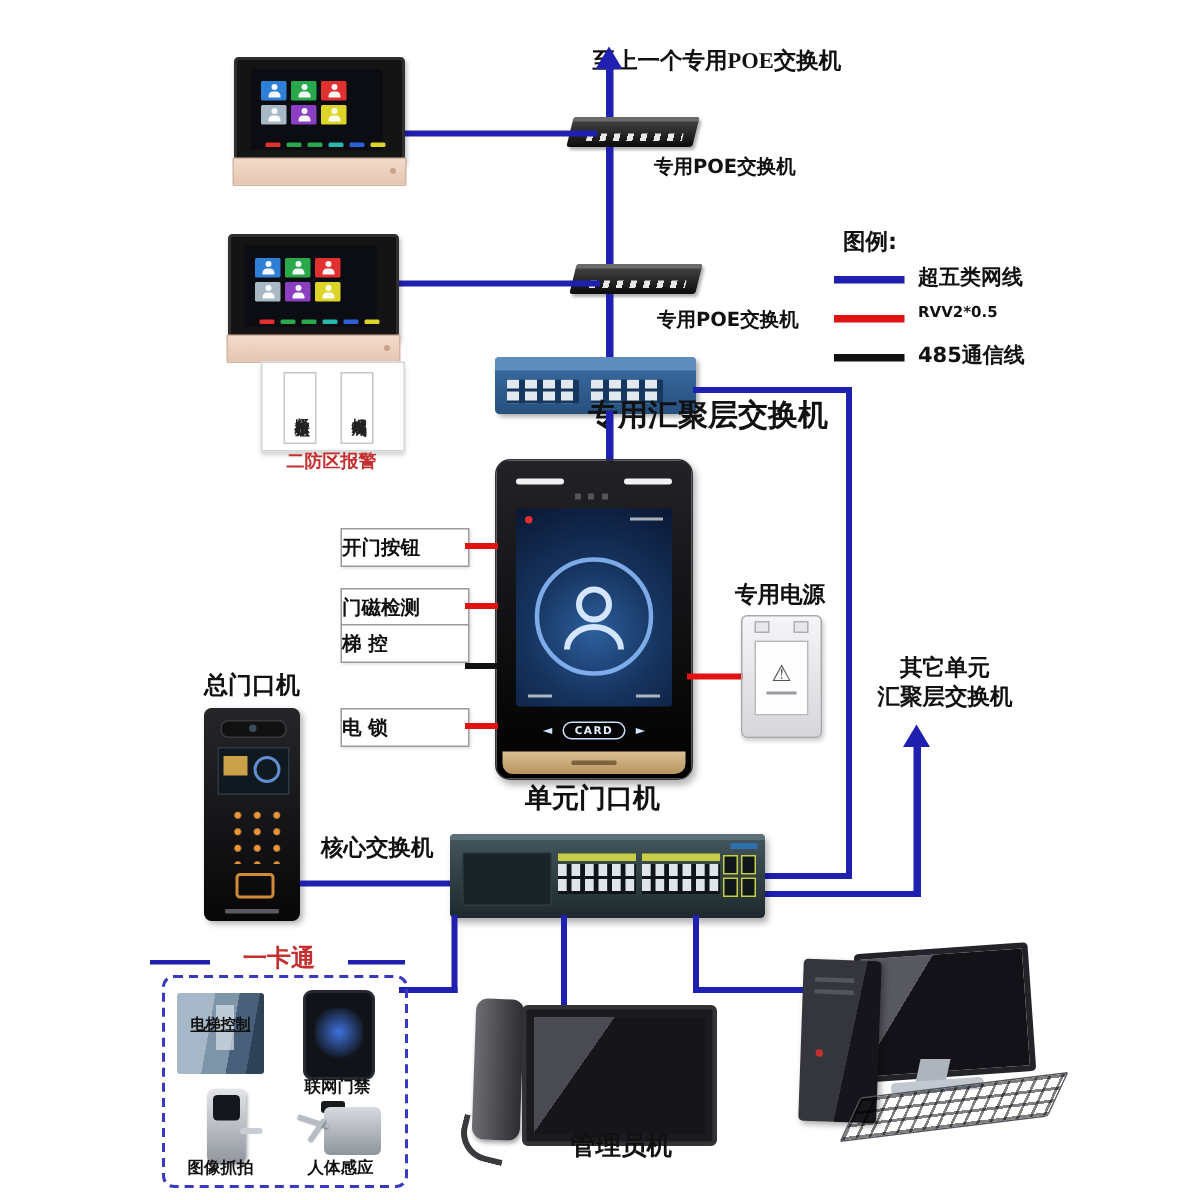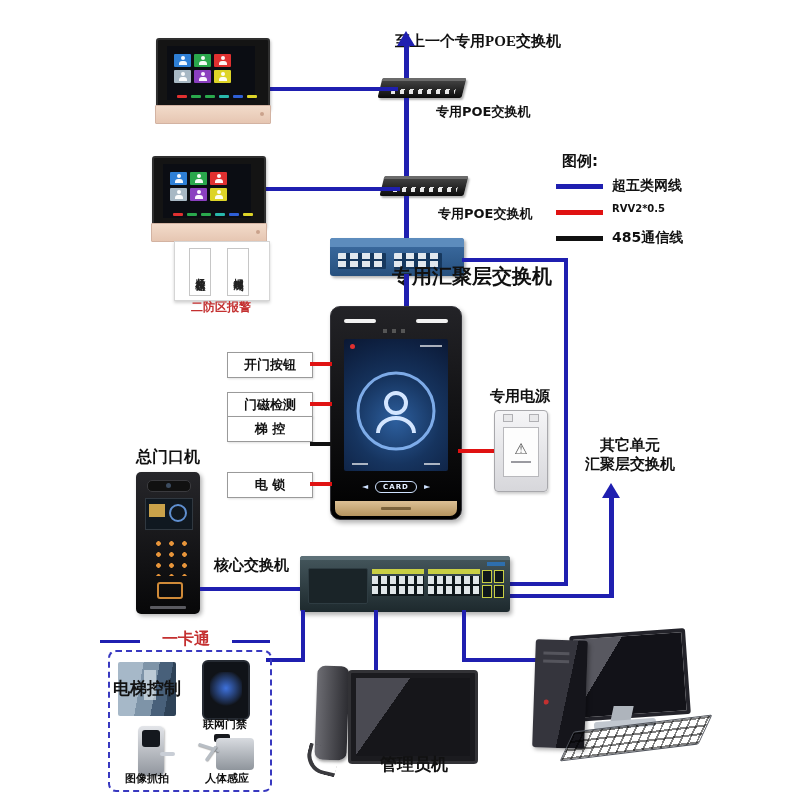--- a/index.html
+++ b/index.html
@@ -45,21 +45,21 @@
      background:radial-gradient(circle at 50% 62%,#2d5f9e 0%,#16345f 45%,#0a1733 100%);}
   .ds .rec{position:absolute;left:6px;top:5px;width:5px;height:5px;border-radius:50%;background:#e03030;}
   .ds .tln{position:absolute;height:2px;background:rgba(255,255,255,.65);}
   .ds .cardrow{position:absolute;left:0;right:0;top:174px;display:flex;justify-content:center;align-items:center;gap:7px;}
   .ds .spk{color:#cfe2ff;font-size:8px;line-height:8px;}
   .ds .cardpill{border:1px solid #cfe2ff;color:#e4efff;font-size:7px;font-weight:bold;padding:1px 7px;border-radius:7px;letter-spacing:1px;}
   .ds .gold{position:absolute;left:4px;right:4px;bottom:3px;height:15px;border-radius:0 0 7px 7px;background:linear-gradient(#dcc095,#b5945f);}
   .ds .gold::after{content:"";position:absolute;left:50%;top:6px;width:30px;height:3px;margin-left:-15px;background:rgba(60,40,10,.55);border-radius:1px;}
   
   .tagbox{position:absolute;width:84px;height:24px;border:1px solid #9a9a9a;background:#fff;
-     font-weight:bold;font-size:13px;display:flex;align-items:center;justify-content:center;box-shadow:1px 1px 2px rgba(0,0,0,.12);}
+     font-weight:bold;font-size:13px;display:flex;align-items:center;justify-content:flex-start;box-shadow:1px 1px 2px rgba(0,0,0,.12);}
   
   .psu{position:absolute;width:52px;height:80px;background:linear-gradient(#f5f5f7,#d7d7db);border:1px solid #a8a8ac;border-radius:4px;box-shadow:1px 2px 3px rgba(0,0,0,.2);}
   .psu::before,.psu::after{content:"";position:absolute;top:3px;width:8px;height:6px;background:#e8e8ea;border:1px solid #b0b0b4;}
   .psu::before{left:8px;} .psu::after{right:8px;}
   .psu .panel{position:absolute;left:8px;top:16px;width:34px;height:48px;background:#fdfdfd;border:1px solid #b8b8bc;display:flex;flex-direction:column;align-items:center;justify-content:center;}
   .psu .warn{font-size:15px;color:#555;line-height:1;}
   .psu .pline{width:20px;height:2px;background:#9a9aa0;margin-top:4px;}
   
   .ms{position:absolute;width:64px;height:142px;background:linear-gradient(#26262a,#070708);border-radius:5px;box-shadow:2px 2px 4px rgba(0,0,0,.3);}
   .ms .cam{position:absolute;left:11px;top:8px;width:42px;height:10px;border-radius:5px;background:#111;border:1px solid #3a3a3e;}
@@ -219,20 +219,21 @@
         <path d="M24 64 a18 15 0 0 1 36 0" fill="none" stroke="#d4e6ff" stroke-width="4"></path>
       </svg>
     </div>
     <div class="cardrow">
       <span class="spk">◄</span>
       <span class="cardpill">CARD</span>
       <span class="spk">►</span>
     </div>
     <div class="gold"></div>
   </div>
+  <div class="lbl ctr" style="left:330px;top:522px;width:130px;font-size:18px;">单元门口机</div>
 
   <div class="tagbox" style="left:227px;top:352px;">
       <span>开门按钮</span>
     </div>
   <div class="ln c-red" style="left:310px;top:362px;width:22px;height:4px;"></div>
   <div class="tagbox" style="left:227px;top:392px;">
       <span>门磁检测</span>
     </div>
   <div class="ln c-red" style="left:310px;top:402px;width:22px;height:4px;"></div>
   <div class="tagbox" style="left:227px;top:416px;">
@@ -294,21 +295,21 @@
   <div class="ln c-blue" style="left:266px;top:658px;width:39px;height:4px;"></div>
   <div class="ln c-blue" style="left:374px;top:610px;width:4px;height:62px;"></div>
   <div class="ln c-blue" style="left:462px;top:610px;width:4px;height:52px;"></div>
   <div class="ln c-blue" style="left:462px;top:658px;width:76px;height:4px;"></div>
 
   <div class="ln c-blue" style="left:100px;top:640px;width:170px;height:3px;"></div>
   <div class="lbl ctr" style="left:140px;top:629px;width:92px;font-size:16px;color:#c43030;background:#fff;">一卡通</div>
   <div class="dashbox" style="left:108px;top:650px;width:160px;height:138px;"></div>
 
   <div class="pic-elev" style="left:118px;top:662px;"></div>
-  <div class="lbl ctr" style="left:112px;top:678px;width:70px;font-size:17px;">电梯控制</div>
+  <div class="lbl ctr" style="left:112px;top:678px;width:70px;font-size:10px;text-decoration:underline;">电梯控制</div>
 
   <div class="pic-reader" style="left:202px;top:660px;"></div>
   <div class="lbl ctr" style="left:192px;top:718px;width:66px;font-size:11px;">联网门禁</div>
 
   <div class="pic-lock" style="left:138px;top:726px;"></div>
   <div class="lbl ctr" style="left:112px;top:772px;width:70px;font-size:11px;">图像抓拍</div>
 
   <div class="pic-turn" style="left:196px;top:730px;">
     <div class="tcap"></div>
     <div class="tbody"></div>

